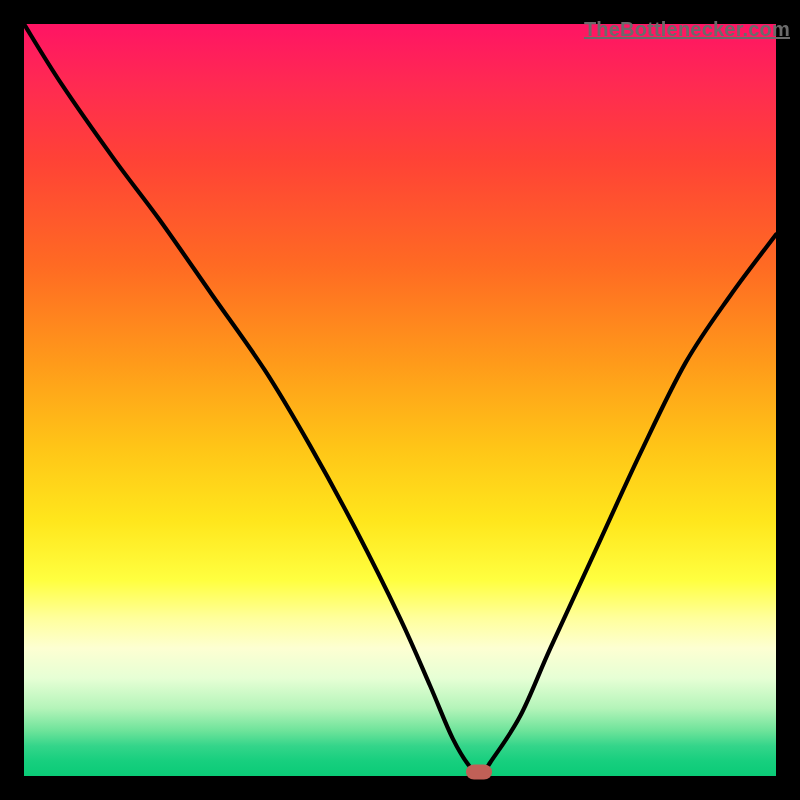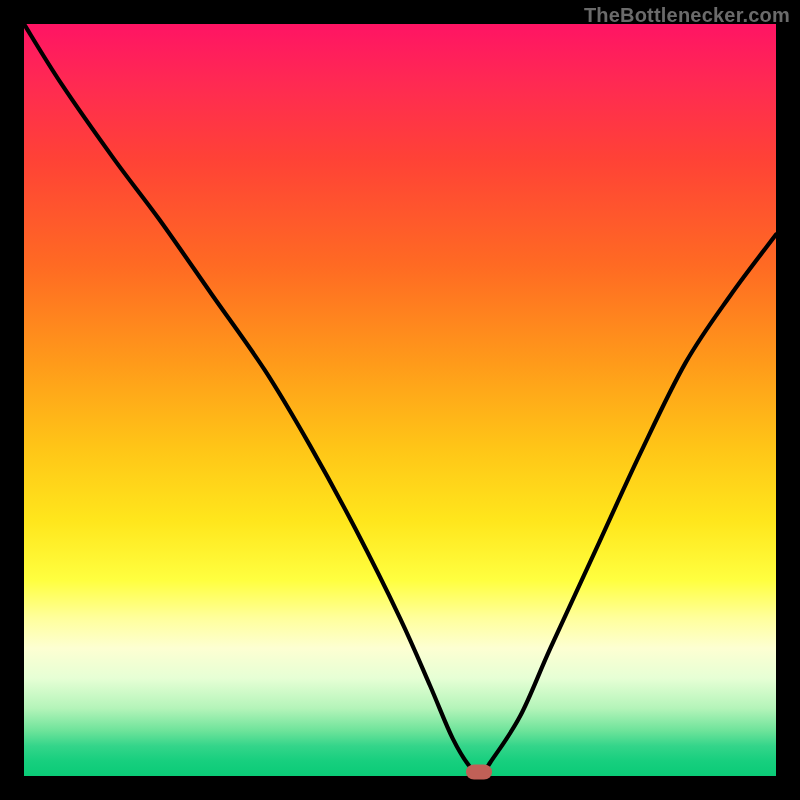--- a/index.html
+++ b/index.html
@@ -10,28 +10,29 @@
     background: #000;
     overflow: hidden;
   }
   .wrapper {
     position: relative;
     width: 800px;
     height: 800px;
   }
   .watermark {
     position: absolute;
-    top: 4px;
+    top: 18px;
     right: 10px;
     font-family: Arial, Helvetica, sans-serif;
     font-size: 20px;
     font-weight: 600;
     color: #6b6b6b;
     z-index: 10;
     letter-spacing: 0.2px;
+    text-decoration: underline;
   }
   .plot-frame {
     position: absolute;
     left: 24px;
     top: 24px;
     width: 752px;
     height: 752px;
     background: #000;
   }
   .plot-inner {

